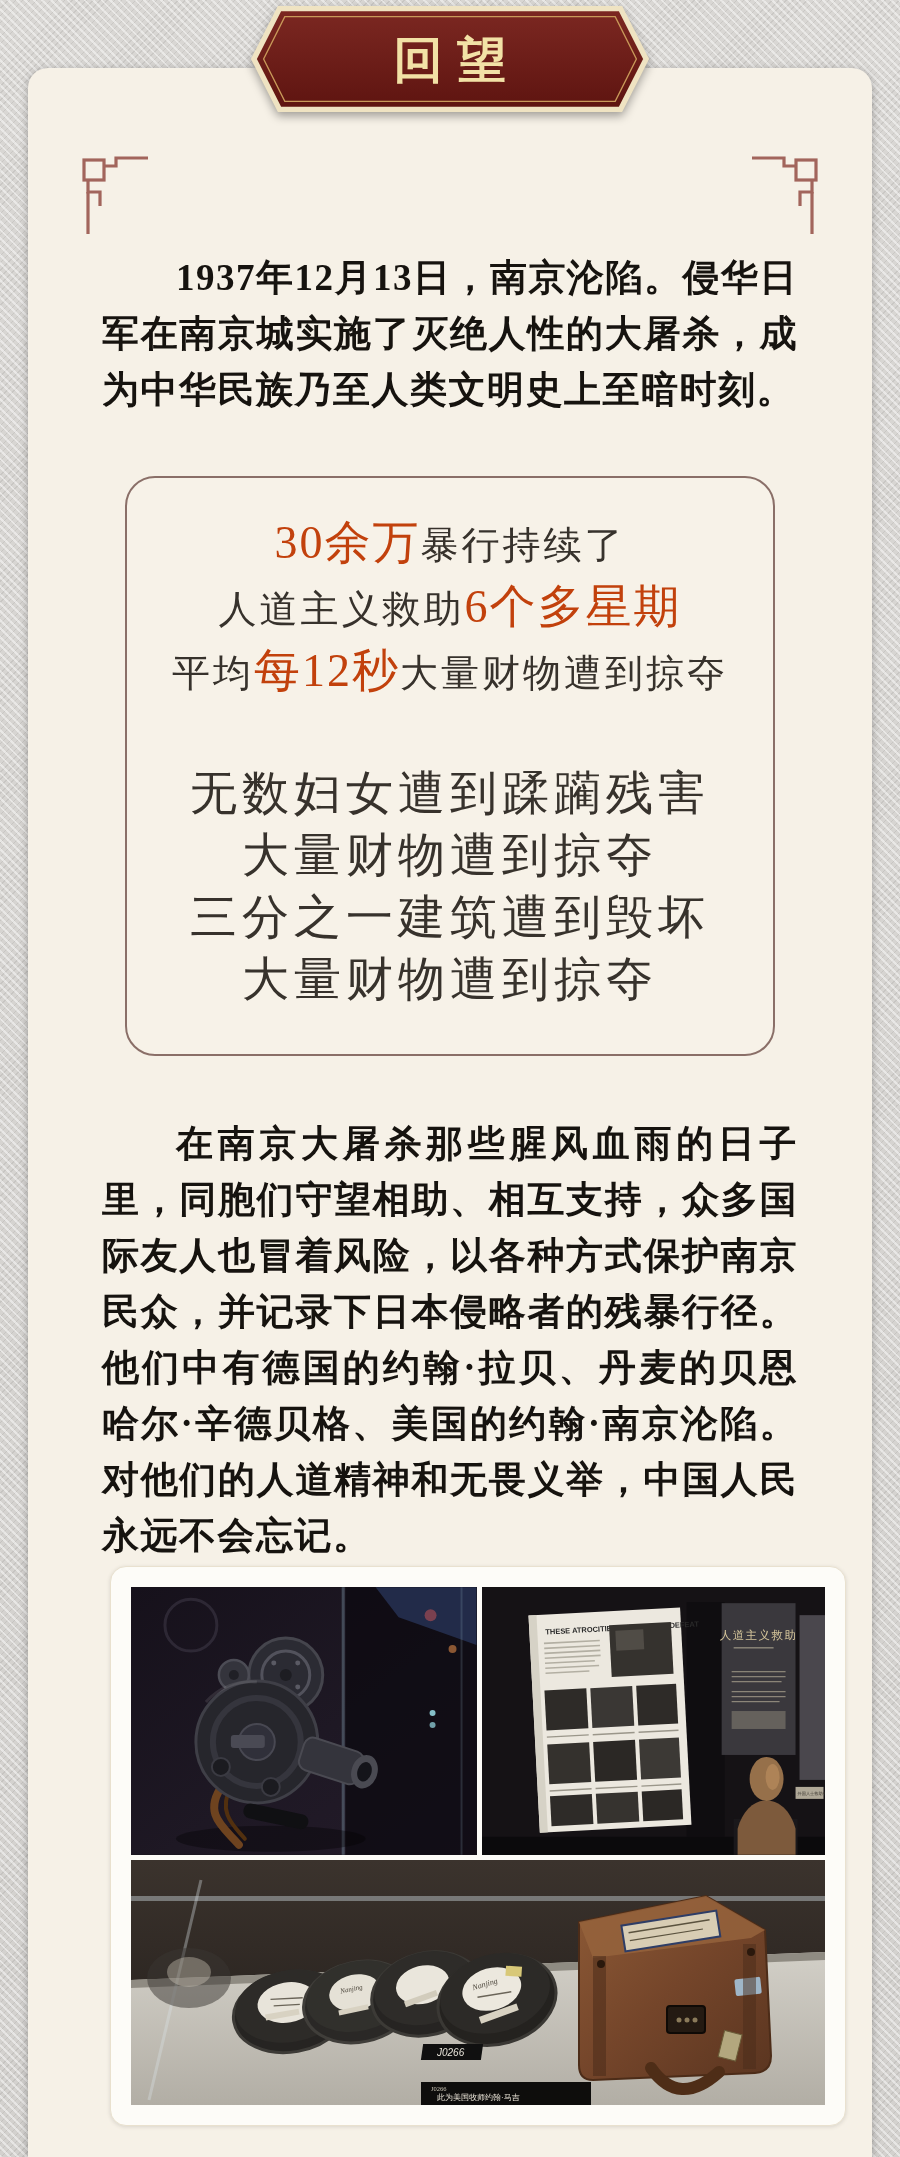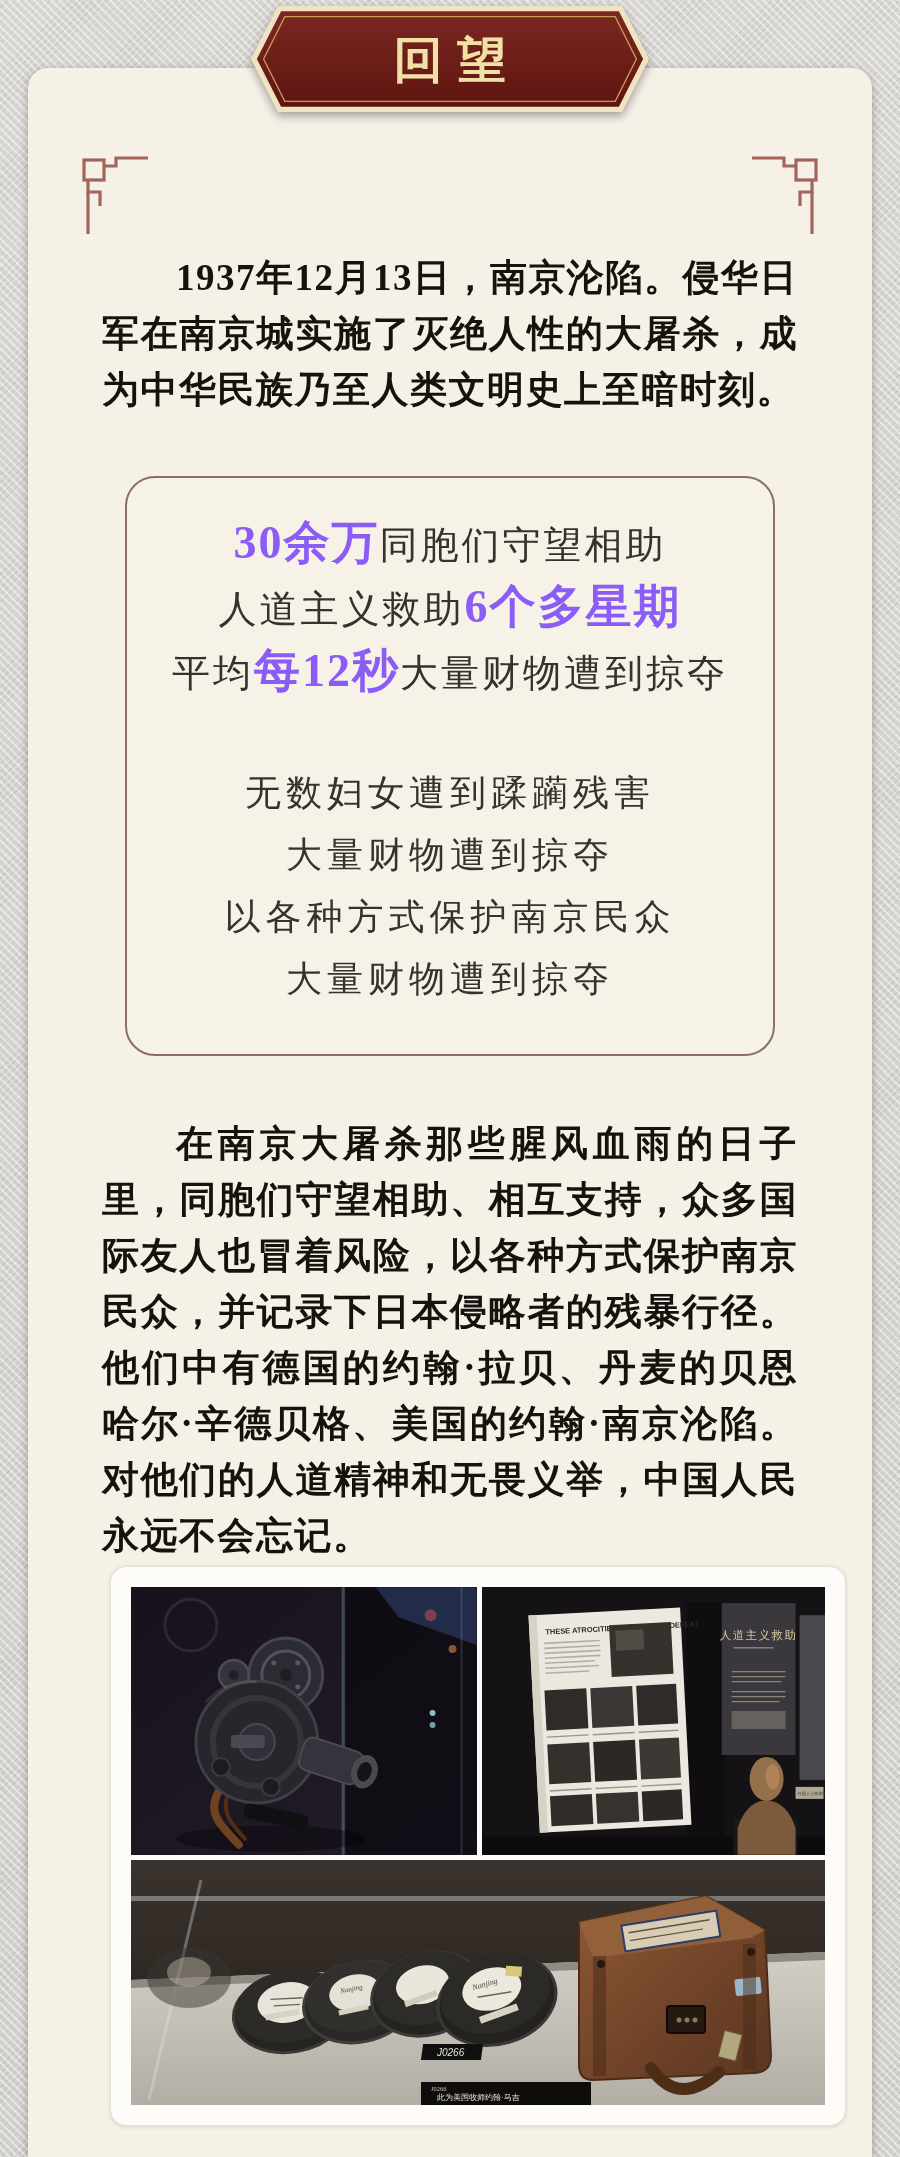--- a/index.html
+++ b/index.html
@@ -26,23 +26,23 @@
   .para{position:absolute;left:74px;right:74px;margin:0;
     font-size:37px;line-height:56px;font-weight:700;color:#16130f;
     letter-spacing:1.5px;text-indent:2em;text-align:justify;}
   .p1{top:182px;}
   .p2{top:1048px;}
   
   .stats-box{position:absolute;left:97px;right:97px;top:408px;height:580px;box-sizing:border-box;
     border:2px solid #8a6f68;border-radius:30px;background:#f7f2e8;
     text-align:center;padding-top:34px;}
   .stats-line{font-size:38px;line-height:62px;color:#37322c;letter-spacing:3px;}
-  .stats-line .em{color:#8b5cf6;font-weight:700;font-size:46px;letter-spacing:2px;}
+  .stats-line .em{color:#c2410c;font-weight:400;font-size:46px;letter-spacing:2px;}
   .stats-gap{height:58px;}
-  .fact-line{font-size:36px;line-height:62px;color:#37322c;letter-spacing:5px;}
+  .fact-line{font-size:47px;line-height:62px;color:#37322c;letter-spacing:5px;}
   
   .collage{position:absolute;left:82px;width:736px;top:1498px;box-sizing:border-box;
     background:#fdfcf8;border:1px solid #e9e1cf;border-radius:16px;padding:20px;
     box-shadow:0 1px 4px rgba(0,0,0,.12);}
   .collage-top{display:flex;gap:5px;height:268px;}
   .photo{position:relative;overflow:hidden;background:#111;}
   .photo svg{display:block;width:100%;height:100%;}
   .photo-camera{width:346px;height:268px;}
   .photo-exhibit{width:344px;height:268px;}
   .photo-case{margin-top:5px;width:694px;height:245px;}
@@ -71,27 +71,27 @@
         <rect x="6" y="8" width="20" height="20"></rect>
         <path d="M26 14 h12 v-8 h32"></path>
         <path d="M10 28 v12 h12 v14"></path>
         <path d="M10 40 v42"></path>
       </g>
     </svg>
 
     <p class="para p1">1937年12月13日，南京沦陷。侵华日军在南京城实施了灭绝人性的大屠杀，成为中华民族乃至人类文明史上至暗时刻。</p>
 
     <div class="stats-box">
-      <div class="stats-line"><span class="em">30余万</span><span>同胞们守望相助</span></div>
+      <div class="stats-line"><span class="em">30余万</span><span>暴行持续了</span></div>
       <div class="stats-line"><span>人道主义救助</span><span class="em">6个多星期</span></div>
       <div class="stats-line"><span>平均</span><span class="em">每12秒</span><span>大量财物遭到掠夺</span></div>
       <div class="stats-gap"></div>
       <div class="fact-line">无数妇女遭到蹂躏残害</div>
       <div class="fact-line">大量财物遭到掠夺</div>
-      <div class="fact-line">以各种方式保护南京民众</div>
+      <div class="fact-line">三分之一建筑遭到毁坏</div>
       <div class="fact-line">大量财物遭到掠夺</div>
     </div>
 
     <p class="para p2">在南京大屠杀那些腥风血雨的日子里，同胞们守望相助、相互支持，众多国际友人也冒着风险，以各种方式保护南京民众，并记录下日本侵略者的残暴行径。他们中有德国的约翰·拉贝、丹麦的贝恩哈尔·辛德贝格、美国的约翰·南京沦陷。对他们的人道精神和无畏义举，中国人民永远不会忘记。</p>
 
     <div class="collage">
       <div class="collage-top">
 
         <div class="photo photo-camera">
           <svg viewBox="0 0 346 268">

